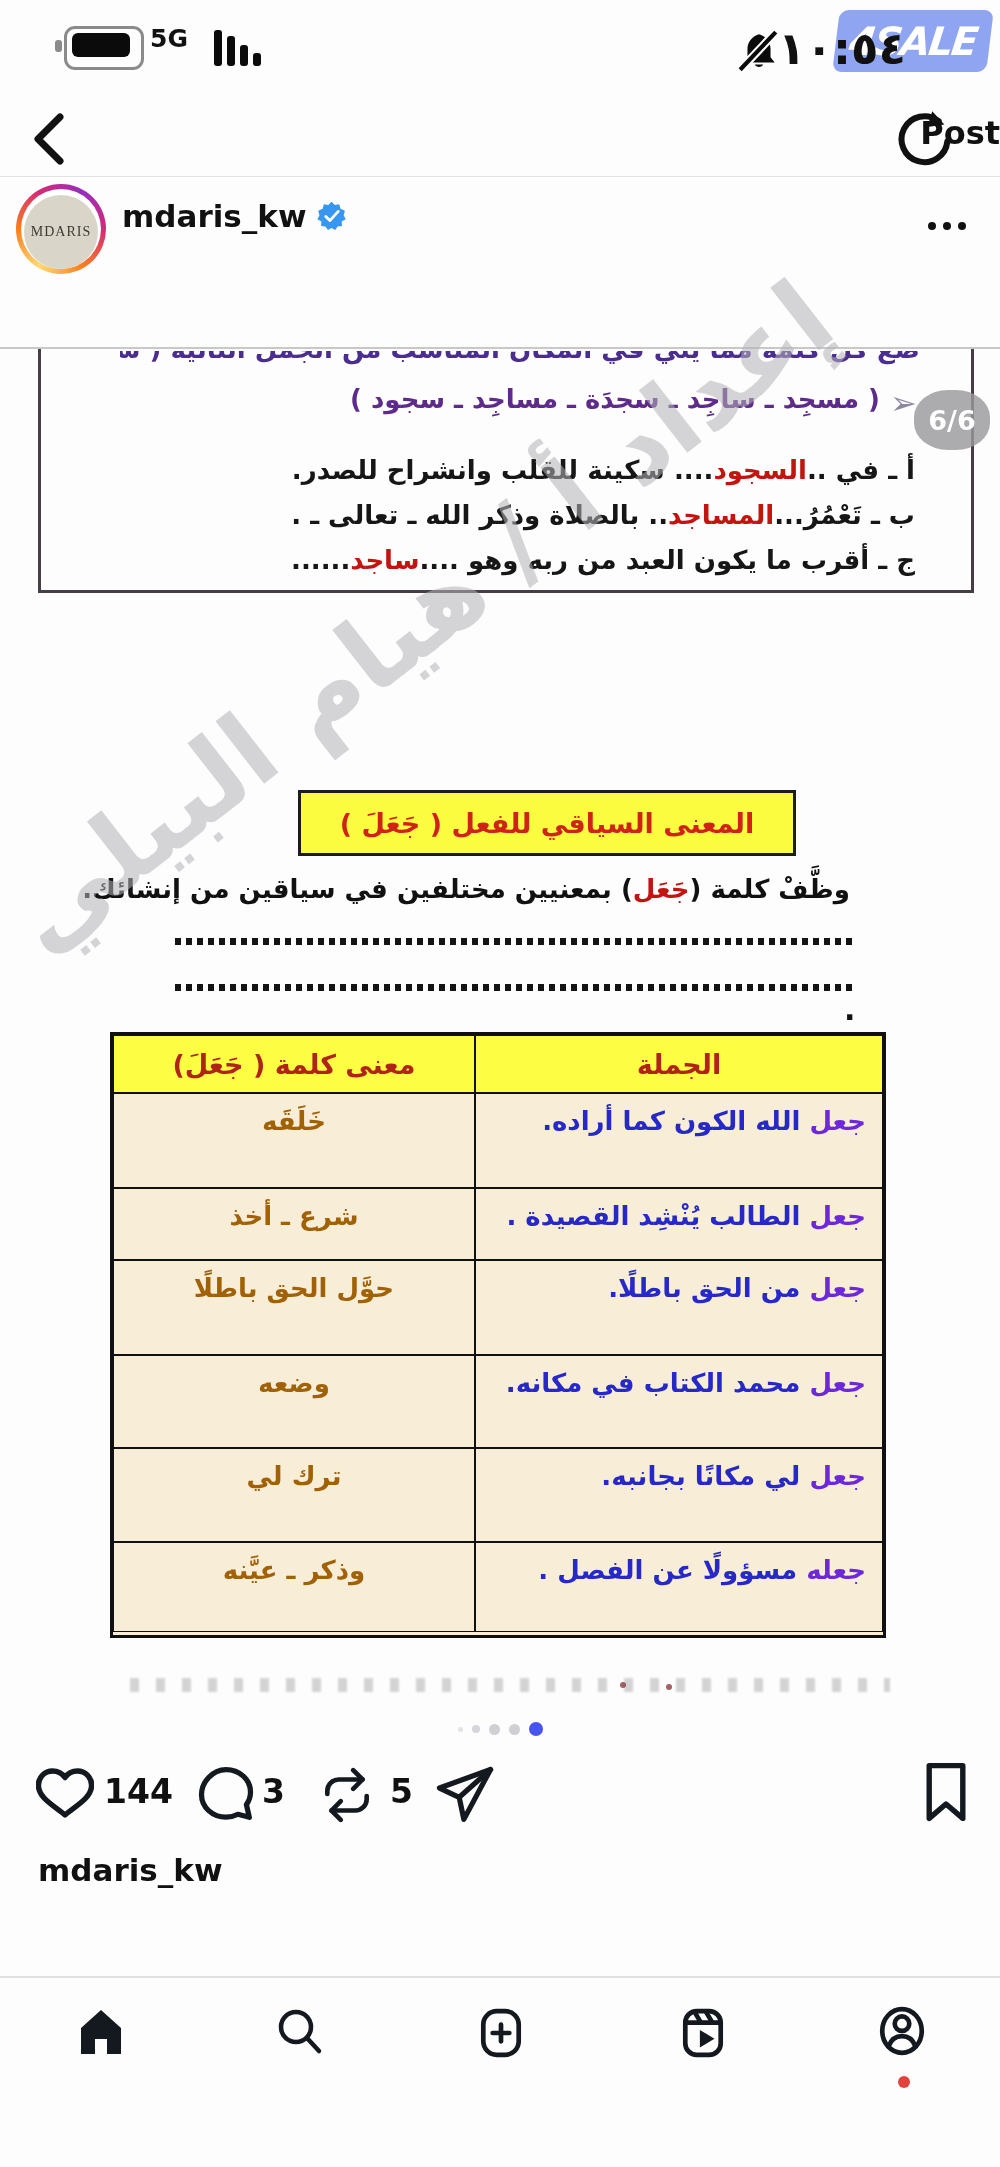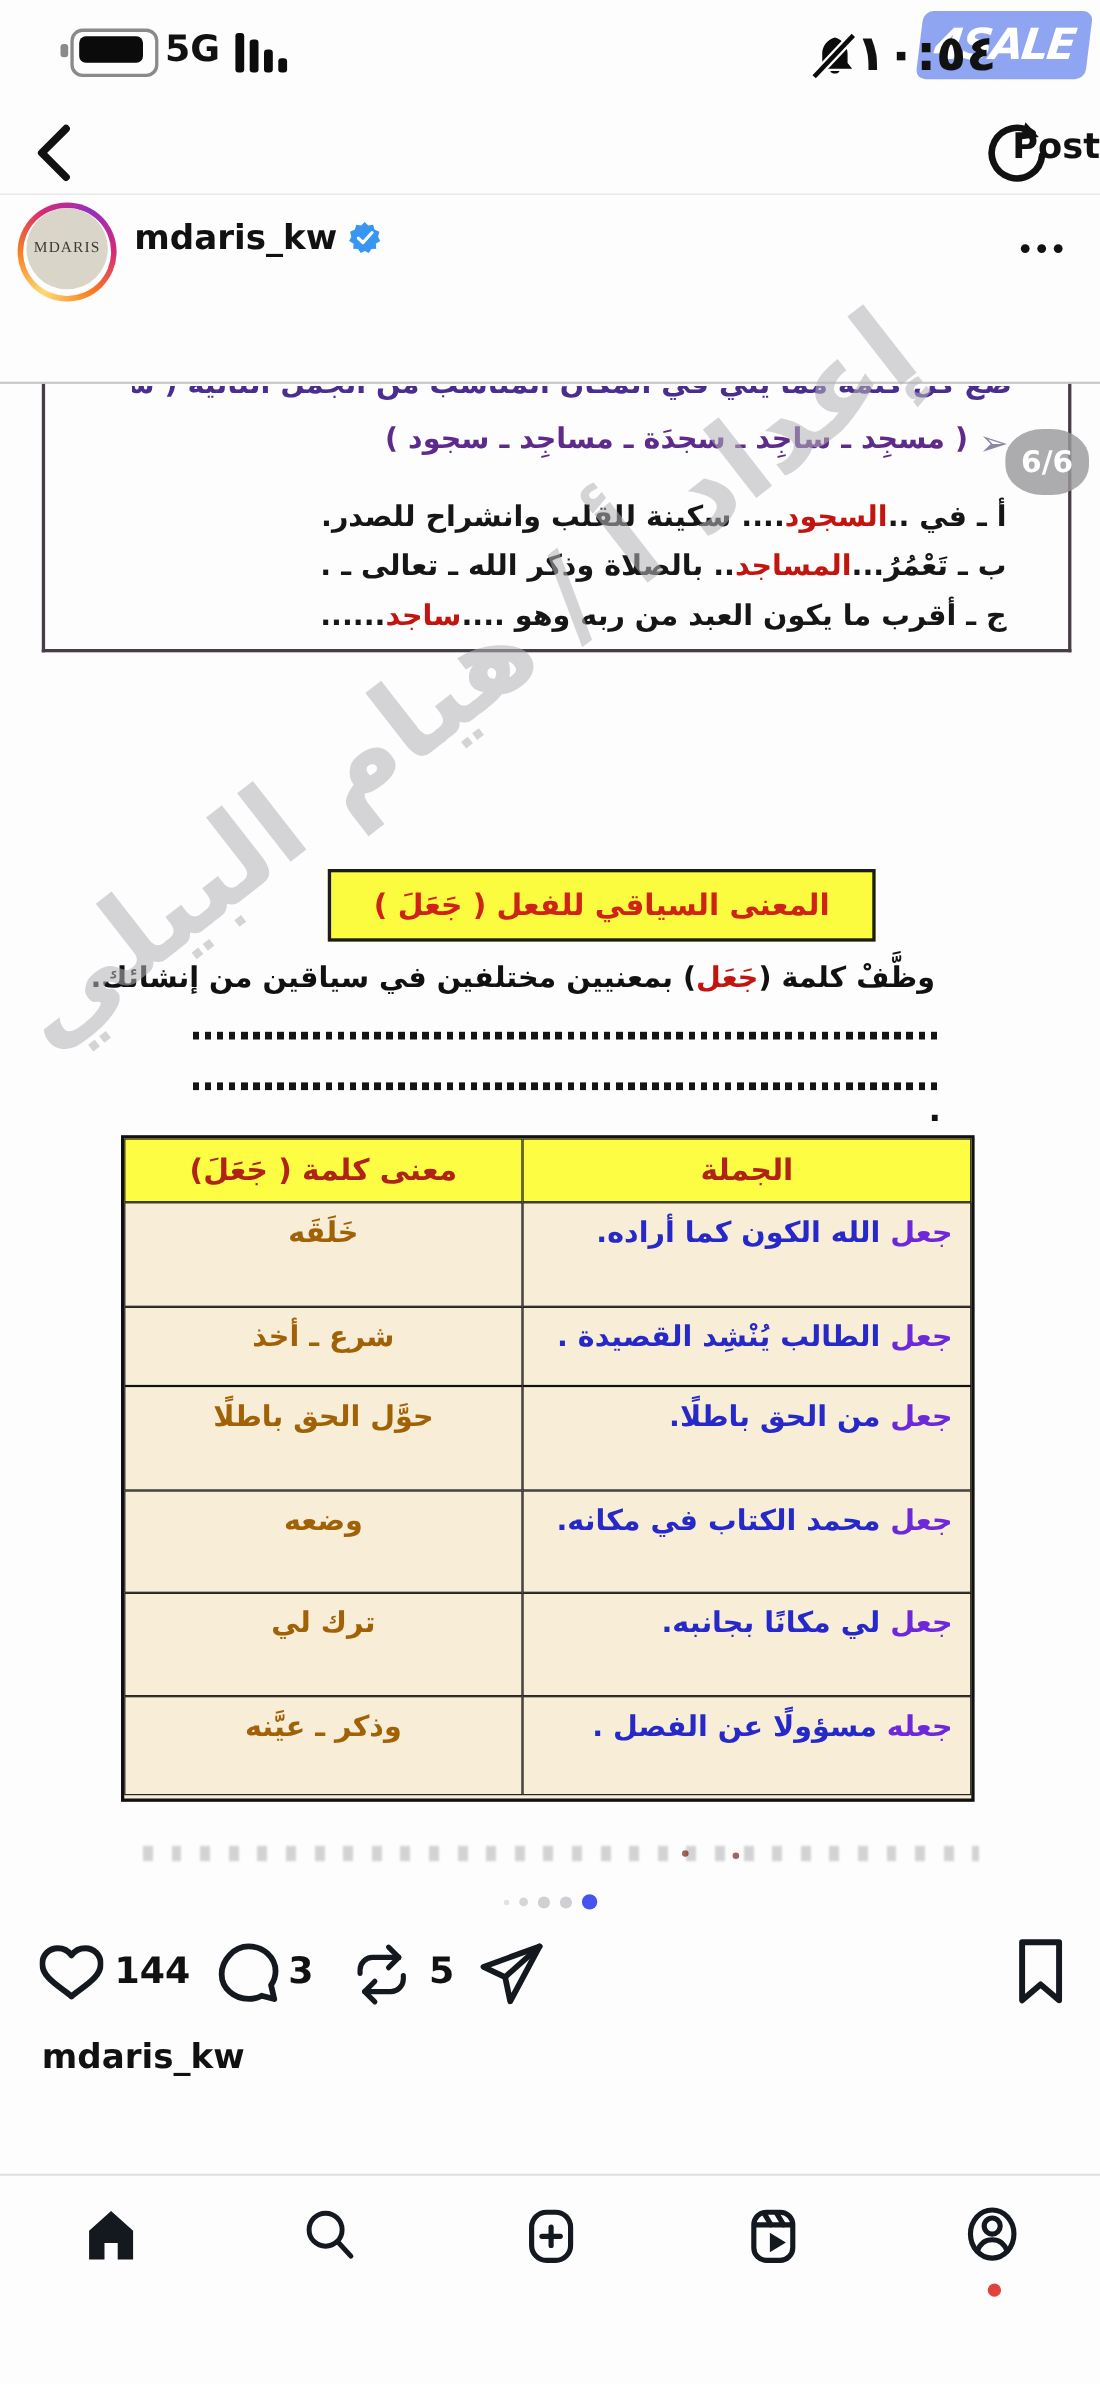--- a/index.html
+++ b/index.html
@@ -4,37 +4,37 @@
 <style>
   html,body{margin:0;padding:0;background:#fff;}
   #screen{position:relative;width:1000px;height:2167px;background:#fdfdfd;overflow:hidden;
           font-family:"DejaVu Sans",sans-serif;color:#111;}
   .abs{position:absolute;}
 
   
   .battery-shell{left:64px;top:26px;width:74px;height:38px;border:3px solid #8a8a8a;border-radius:11px;}
   .battery-fill{left:72px;top:33px;width:58px;height:24px;background:#0b0b0b;border-radius:6px;}
   .battery-nub{left:55px;top:40px;width:7px;height:12px;background:#8a8a8a;border-radius:3px;}
-  .net-label{left:150px;top:24px;font-size:33px;font-weight:bold;letter-spacing:0;}
+  .net-label{left:150px;top:24px;font-size:25px;font-weight:bold;letter-spacing:0;}
   .sigbars{left:214px;top:26px;width:60px;height:40px;display:flex;align-items:flex-end;gap:5px;}
   .sigbars i{display:block;width:8px;background:#0b0b0b;border-radius:3px;}
   .time-label{left:778px;top:22px;font-size:45px;font-weight:bold;direction:ltr;z-index:3;}
   .badge-4sale{left:836px;top:10px;width:154px;height:62px;background:rgba(124,149,238,.85);
                border-radius:9px;transform:skewX(-7deg);z-index:2;display:flex;align-items:center;justify-content:center;}
   .badge-4sale span{color:#fff;font-style:italic;font-weight:800;font-size:39px;letter-spacing:-2px;}
 
   
   .nav-title{left:0;top:114px;width:1000px;text-align:right;font-size:32px;font-weight:800;}
   .hdr-divider{left:0;top:176px;width:1000px;height:1px;background:#e2e2e2;}
 
   
   .avatar-ring{left:16px;top:184px;width:90px;height:90px;border-radius:50%;
     background:conic-gradient(from 210deg,#feda75,#fa7e1e,#d62976,#962fbf,#d62976,#fa7e1e,#feda75);
     display:flex;align-items:center;justify-content:center;}
-  .avatar-gap{width:80px;height:80px;border-radius:50%;background:#fff;display:flex;align-items:flex-start;justify-content:center;}
+  .avatar-gap{width:80px;height:80px;border-radius:50%;background:#fff;display:flex;align-items:flex-end;justify-content:center;}
   .avatar-core{width:74px;height:74px;border-radius:50%;background:#d9d5c9;display:flex;align-items:center;justify-content:center;}
   .avatar-core span{font-family:"Liberation Serif",serif;font-size:14px;letter-spacing:1px;color:#3c3a33;}
   .user-row{left:122px;top:198px;display:flex;align-items:center;gap:10px;}
   .user-row b{font-size:31px;font-weight:800;}
   .dots-menu{left:928px;top:222px;display:flex;gap:7px;}
   .dots-menu i{width:8px;height:8px;border-radius:50%;background:#111;}
 
   
   .img-topline{left:0;top:347px;width:1000px;height:2px;background:#c8c8c8;}
   .ws-box1{left:38px;top:349px;width:930px;height:241px;border:3px solid #473d47;border-top:none;}

